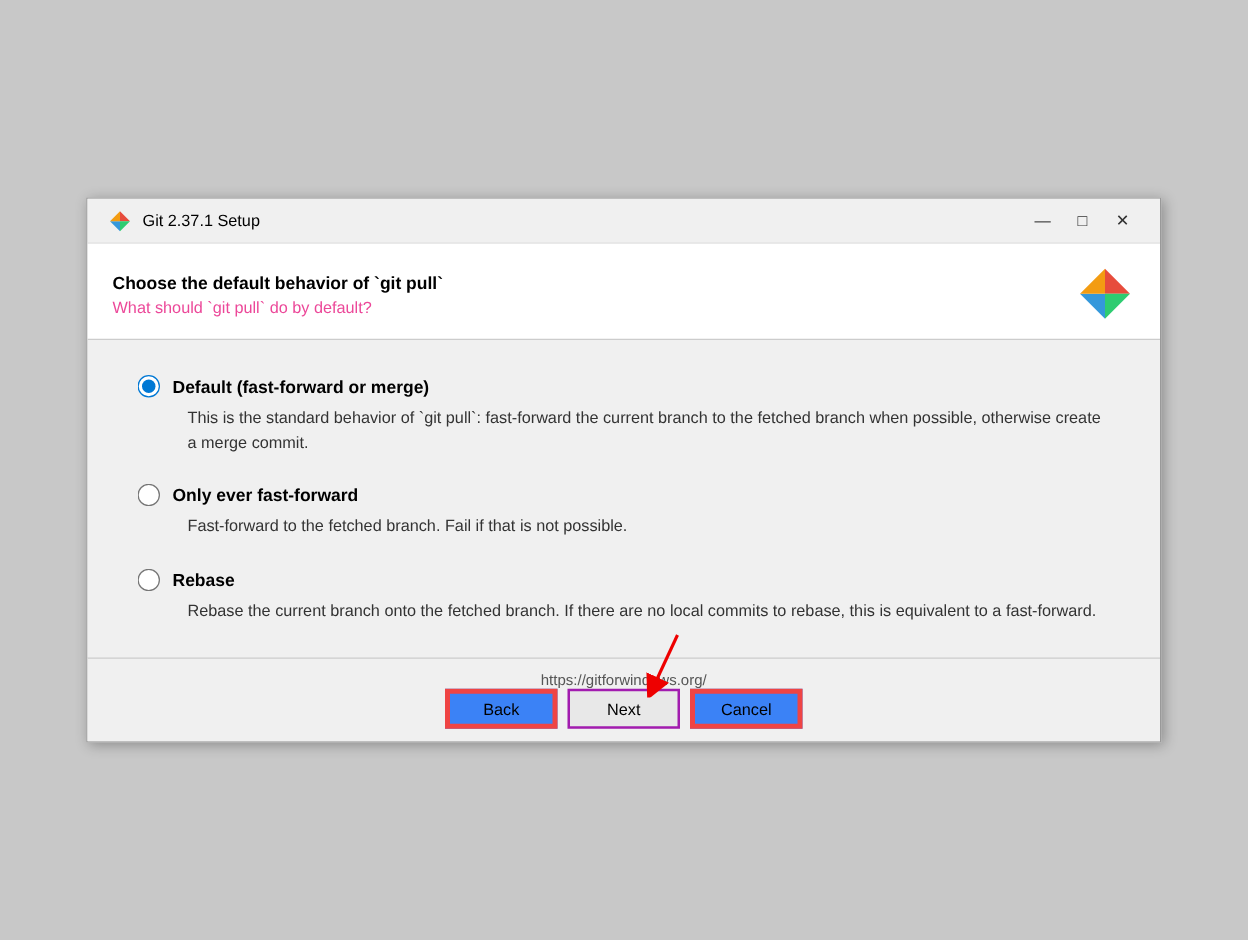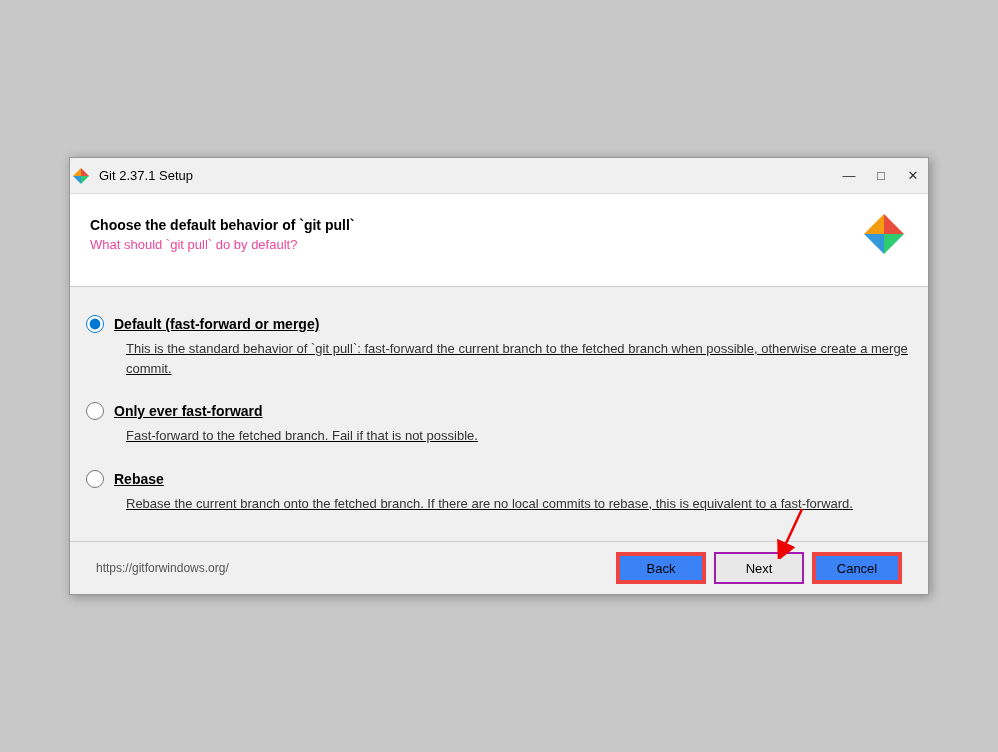--- a/index.html
+++ b/index.html
@@ -24,21 +24,21 @@
       border: 1px solid #999;
       box-shadow: 2px 2px 10px rgba(0,0,0,0.3);
       display: flex;
       flex-direction: column;
     }
 
     .title-bar {
       background: #f0f0f0;
       display: flex;
       align-items: center;
-      padding: 8px 1px;
+      padding: 8px 16px;
       border-bottom: 1px solid #ddd;
       height: 36px;
     }
 
     .title-bar-icon {
       width: 20px;
       height: 20px;
       margin-right: 8px;
       flex-shrink: 0;
     }
@@ -62,21 +62,21 @@
       cursor: pointer;
       font-size: 13px;
       display: flex;
       align-items: center;
       justify-content: center;
       color: #333;
     }
 
     .header-section {
       background: #fff;
-      padding: 16px 20px 28px 20px;
+      padding: 16px 20px 12px 20px;
       display: flex;
       align-items: center;
       justify-content: space-between;
       border-bottom: 1px solid #ccc;
     }
 
     .header-text {
       flex: 1;
     }
 
@@ -93,23 +93,22 @@
     }
 
     .git-logo {
       width: 48px;
       height: 48px;
       flex-shrink: 0;
     }
 
     .content-section {
       background: #f0f0f0;
-      padding: 28px 16px;
+      padding: 28px 40px;
       flex: 1;
-      text-decoration: underline;
     }
 
     .option-group {
       display: flex;
       flex-direction: column;
       gap: 24px;
     }
 
     .option-item {
       display: flex;
@@ -144,20 +143,21 @@
       line-height: 1.5;
     }
 
     .footer-bar {
       background: #f0f0f0;
       border-top: 1px solid #ccc;
       padding: 10px 26px;
       display: flex;
       align-items: center;
       justify-content: space-between;
+      flex-direction: column;
     }
 
     .footer-link {
       font-size: 12px;
       color: #555;
     }
 
     .footer-buttons {
       display: flex;
       gap: 8px;

